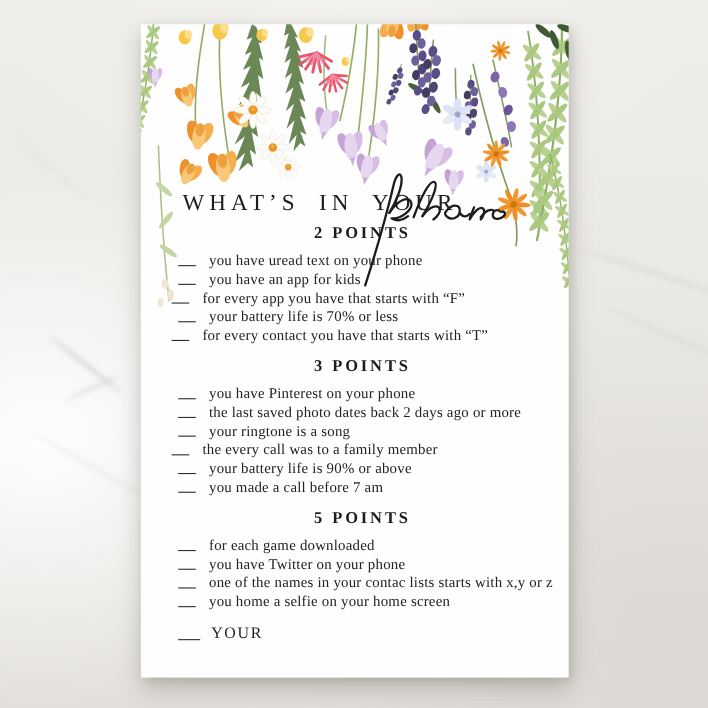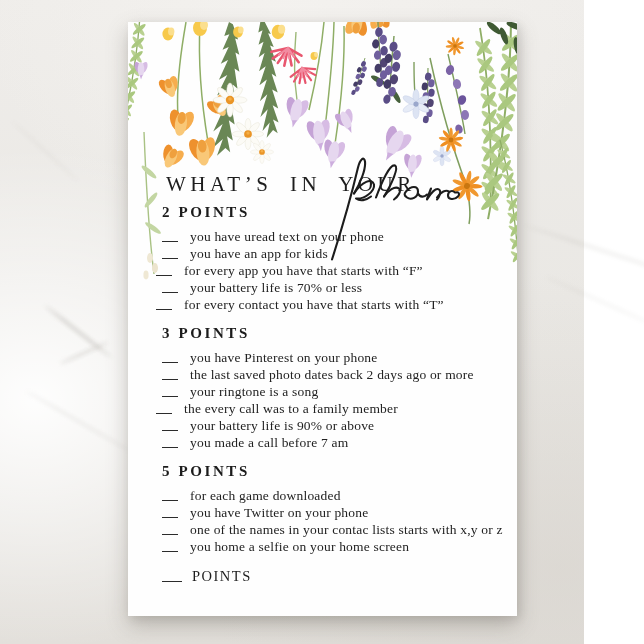--- a/index.html
+++ b/index.html
@@ -1,21 +1,21 @@
 <!DOCTYPE html>
 <html><head>
 <meta charset="utf-8">
 <style>
   html,body{margin:0;padding:0;}
   body{
     width:644px;height:644px;overflow:hidden;
     font-family:"Liberation Serif","DejaVu Serif",serif;
   }
   .stage{
-    position:relative;width:584px;height:644px;
+    position:relative;width:644px;height:644px;
     background-color:#e8e6e2;
     background-image:
       radial-gradient(ellipse 420px 360px at 6% 62%, rgba(255,255,255,.95), rgba(255,255,255,0) 70%),
       radial-gradient(ellipse 420px 300px at 50% 2%, rgba(244,242,239,.9), rgba(244,242,239,0) 75%),
       radial-gradient(ellipse 500px 420px at 96% 88%, rgba(214,210,204,.55), rgba(214,210,204,0) 70%),
       linear-gradient(180deg,#efedea 0%,#e9e7e3 55%,#e2dfda 100%);
   }
   .vein{position:absolute;background:rgba(148,142,134,.38);filter:blur(2.2px);border-radius:50%;}
   .vein.v1{left:36px;top:330px;width:84px;height:3px;transform:rotate(38deg);}
   .vein.v2{left:58px;top:352px;width:52px;height:2px;transform:rotate(-24deg);}
@@ -32,21 +32,21 @@
   .floral{position:absolute;left:0;top:0;width:389px;height:262px;pointer-events:none;}
   .title-row{position:absolute;left:0;top:142px;width:389px;height:110px;}
   .title-main{
     position:absolute;left:38px;top:8px;
     font-size:21px;letter-spacing:4.5px;word-spacing:8px;color:#1d1d1d;white-space:nowrap;
   }
   .script-svg{position:absolute;left:186px;top:-26px;width:148px;height:128px;}
   .sr{position:absolute;font-size:0;line-height:0;color:transparent;}
 
   .content{position:absolute;left:34px;top:181px;right:20px;}
-  .section{margin-bottom:11px;}
+  .section{margin-bottom:11px;text-align:center;}
   .section-heading{
     font-weight:700;font-size:15px;line-height:19px;letter-spacing:2.6px;color:#1b1b1b;
     margin-bottom:6px;
   }
   .row{display:flex;height:17px;font-size:13.5px;line-height:17px;color:#222;white-space:nowrap;}
   .row.outdent{margin-left:-6px;}
   .blank{width:16px;height:13px;border-bottom:1.3px solid #2b2b2b;margin-right:12px;flex:none;}
   .item-text{letter-spacing:.2px;}
   .total-row{display:flex;margin-top:12px;height:19px;font-size:14.5px;line-height:19px;color:#1e1e1e;}
   .total-row .blank{width:20px;height:14px;margin-right:10px;}
@@ -313,18 +313,18 @@
             <span class="item-text">one of the names in your contac lists starts with x,y or z</span>
           </div>
         <div class="row">
             <span class="blank"></span>
             <span class="item-text">you home a selfie on your home screen</span>
           </div>
       </div>
 
       <div class="total-row">
         <span class="blank"></span>
-        <span class="total-label">POINTS</span>
+        <span class="total-label">YOUR</span>
       </div>
 
     </div>
   </div>
 </div>
 
 </body></html>

